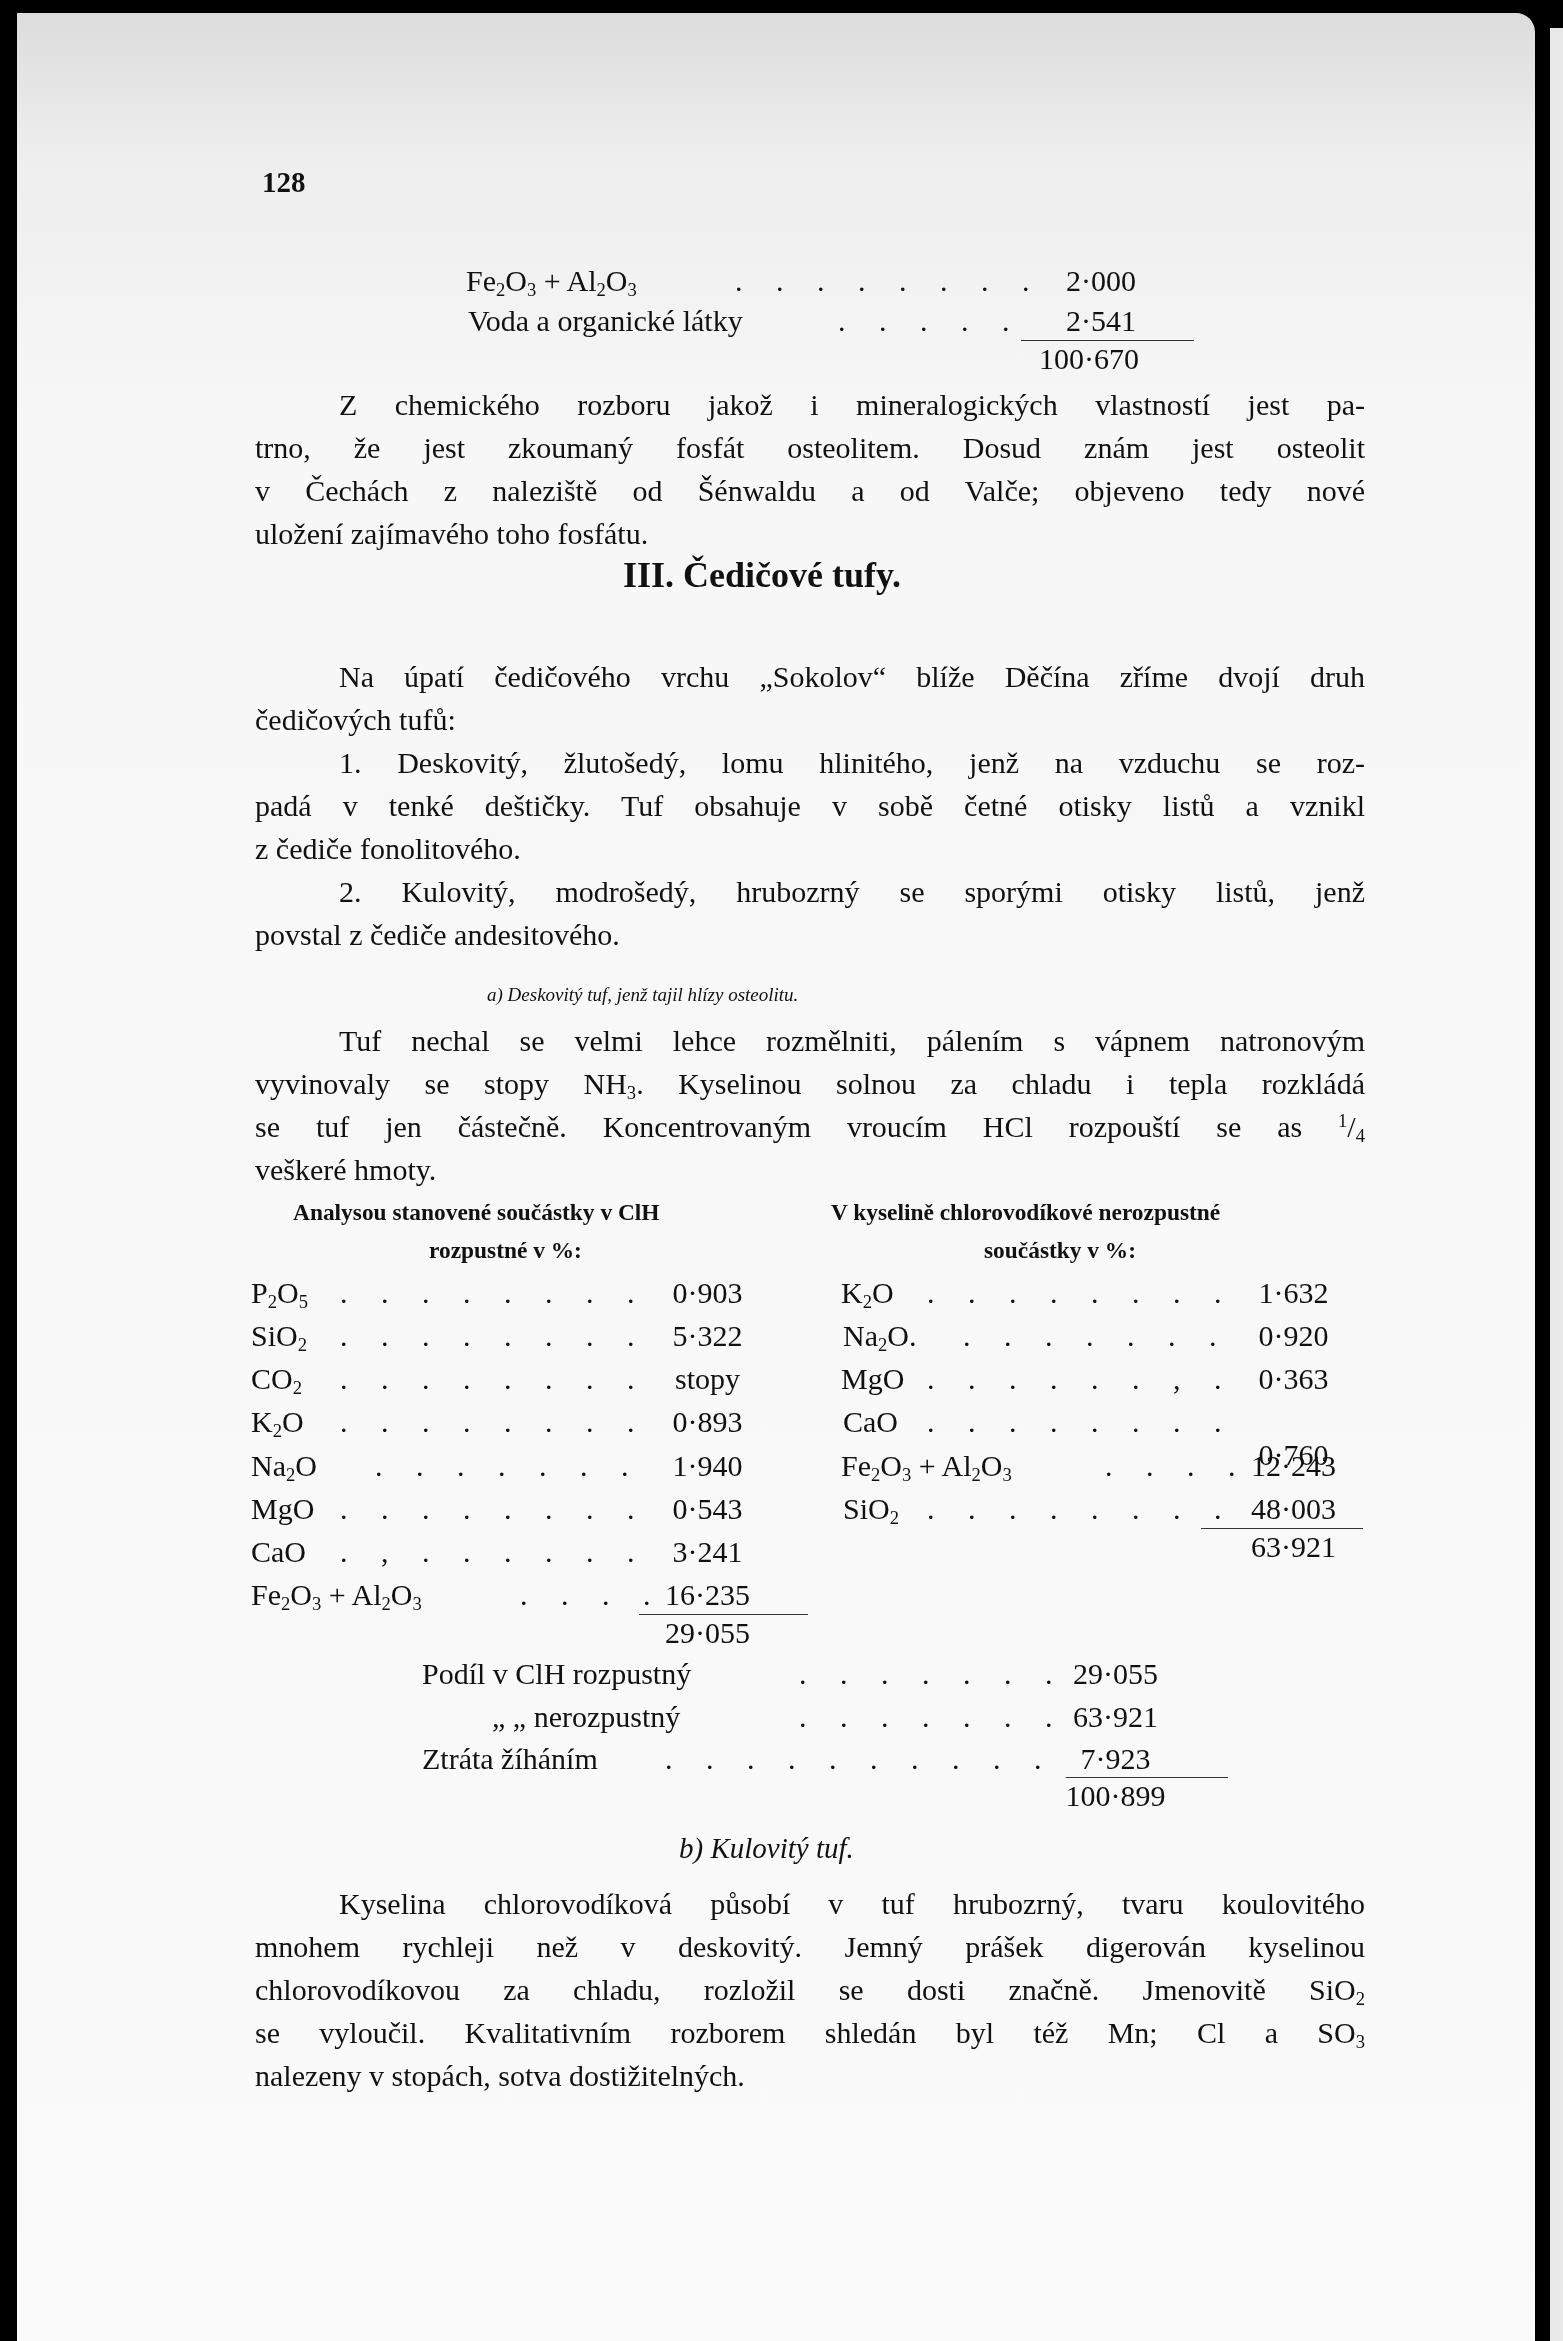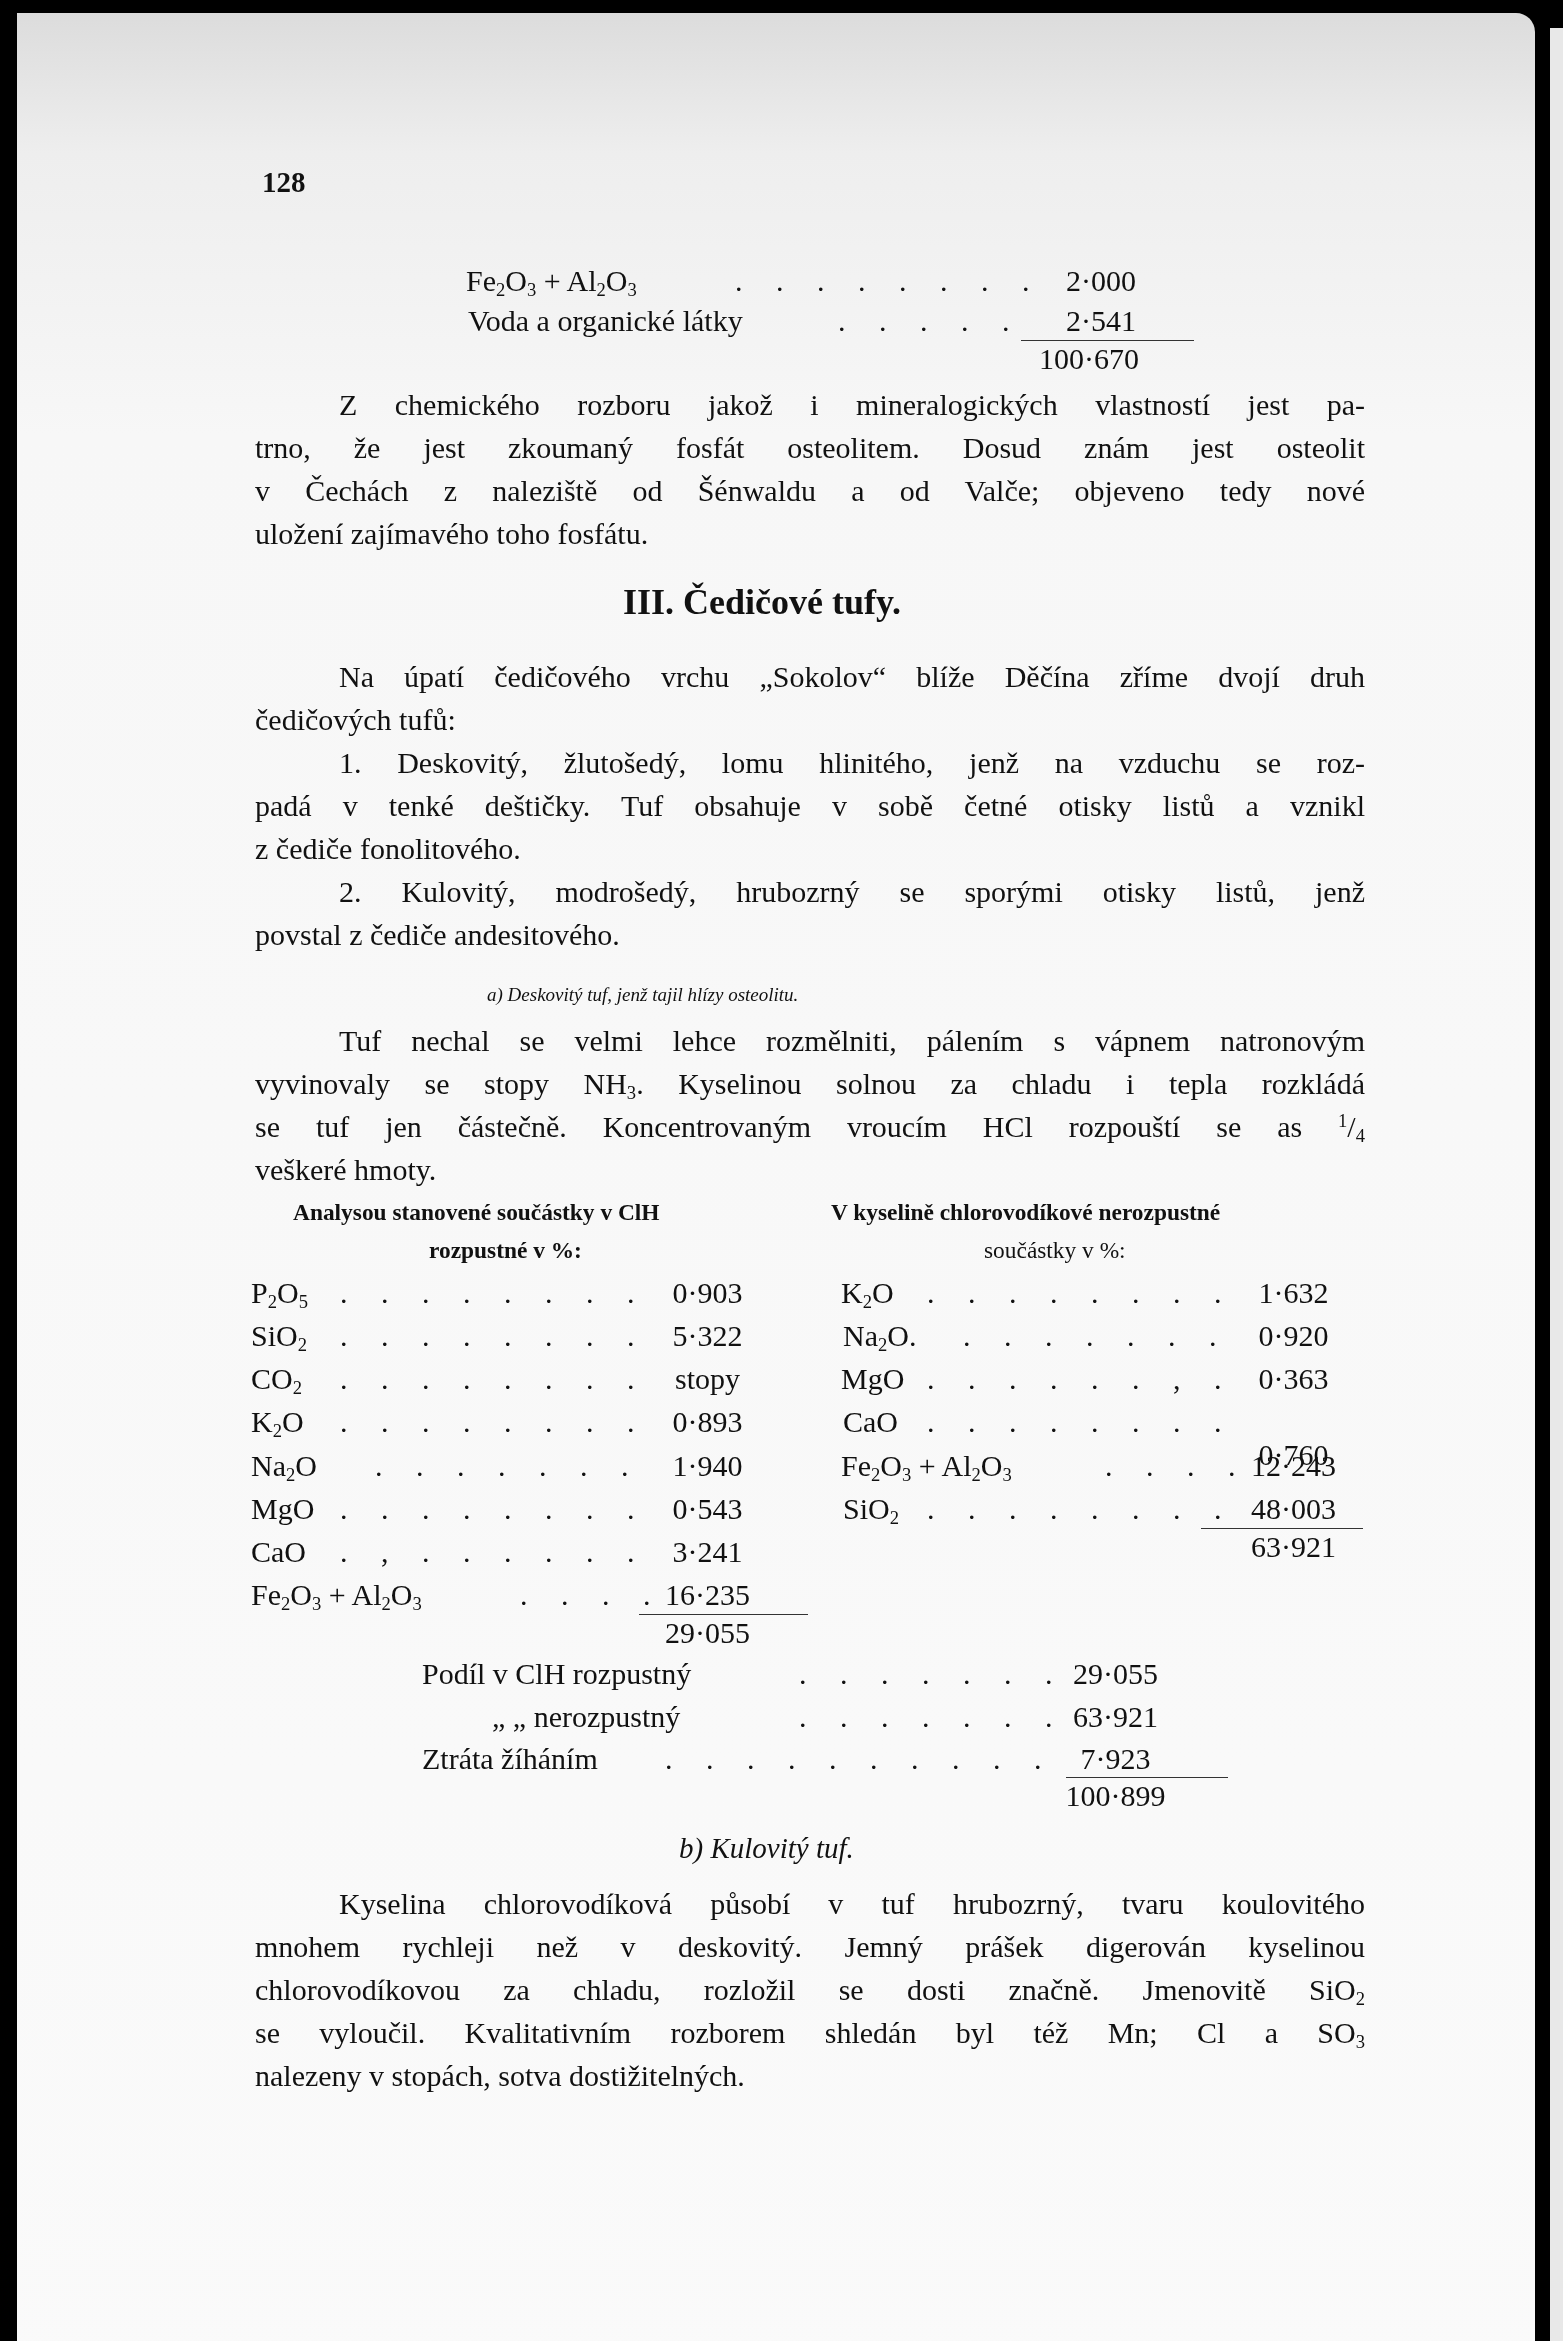--- a/index.html
+++ b/index.html
@@ -43,21 +43,21 @@
   <div class="val" style="left:1021px;width:136px;top:338px;">100·670</div>
 </div>
 
 <div>
   <div class="just" style="top:384px;padding-left:84px;width:1026px;">Z chemického rozboru jakož i mineralogických vlastností jest pa-</div>
   <div class="just" style="top:427px;">trno, že jest zkoumaný fosfát osteolitem. Dosud znám jest osteolit</div>
   <div class="just" style="top:470px;">v Čechách z naleziště od Šénwaldu a od Valče; objeveno tedy nové</div>
   <div class="just last" style="top:513px;">uložení zajímavého toho fosfátu.</div>
 </div>
 
-<div class="abs head" style="left:623px;top:581px;">III. Čedičové tufy.</div>
+<div class="abs head" style="left:623px;top:554px;">III. Čedičové tufy.</div>
 
 <div>
   <div class="just" style="top:656px;padding-left:84px;width:1026px;">Na úpatí čedičového vrchu „Sokolov“ blíže Děčína zříme dvojí druh</div>
   <div class="just last" style="top:699px;">čedičových tufů:</div>
 </div>
 
 <div>
   <div class="just" style="top:742px;padding-left:84px;width:1026px;">1. Deskovitý, žlutošedý, lomu hlinitého, jenž na vzduchu se roz-</div>
   <div class="just" style="top:785px;">padá v tenké deštičky. Tuf obsahuje v sobě četné otisky listů a vznikl</div>
   <div class="just last" style="top:828px;">z čediče fonolitového.</div>
@@ -112,21 +112,21 @@
   <div class="lbl" style="left:251px;top:1574px;">Fe<span class="sub">2</span>O<span class="sub">3</span> + Al<span class="sub">2</span>O<span class="sub">3</span></div>
   <div class="dots" style="left:520px;top:1574px;">. . . .</div>
   <div class="val" style="left:637px;width:141px;top:1574px;">16·235</div>
 
   <div class="rule" style="left:639px;width:169px;top:1614px;"></div>
   <div class="val" style="left:637px;width:141px;top:1612px;">29·055</div>
 </div>
 
 <div>
   <div class="abs sm" style="left:831px;top:1199px;font-weight:bold;">V kyselině chlorovodíkové nerozpustné</div>
-  <div class="abs sm" style="left:984px;top:1237px;font-weight:normal;">součástky v %:</div>
+  <div class="abs sm" style="left:984px;top:1237px;font-weight:bold;">součástky v %:</div>
 
   <div class="lbl" style="left:841px;top:1272px;">K<span class="sub">2</span>O</div>
   <div class="dots" style="left:927px;top:1272px;">. . . . . . . .</div>
   <div class="val" style="left:1223px;width:141px;top:1272px;">1·632</div>
 
   <div class="lbl" style="left:843px;top:1315px;">Na<span class="sub">2</span>O.</div>
   <div class="dots" style="left:963px;top:1315px;">. . . . . . .</div>
   <div class="val" style="left:1223px;width:141px;top:1315px;">0·920</div>
 
   <div class="lbl" style="left:841px;top:1358px;">MgO</div>

